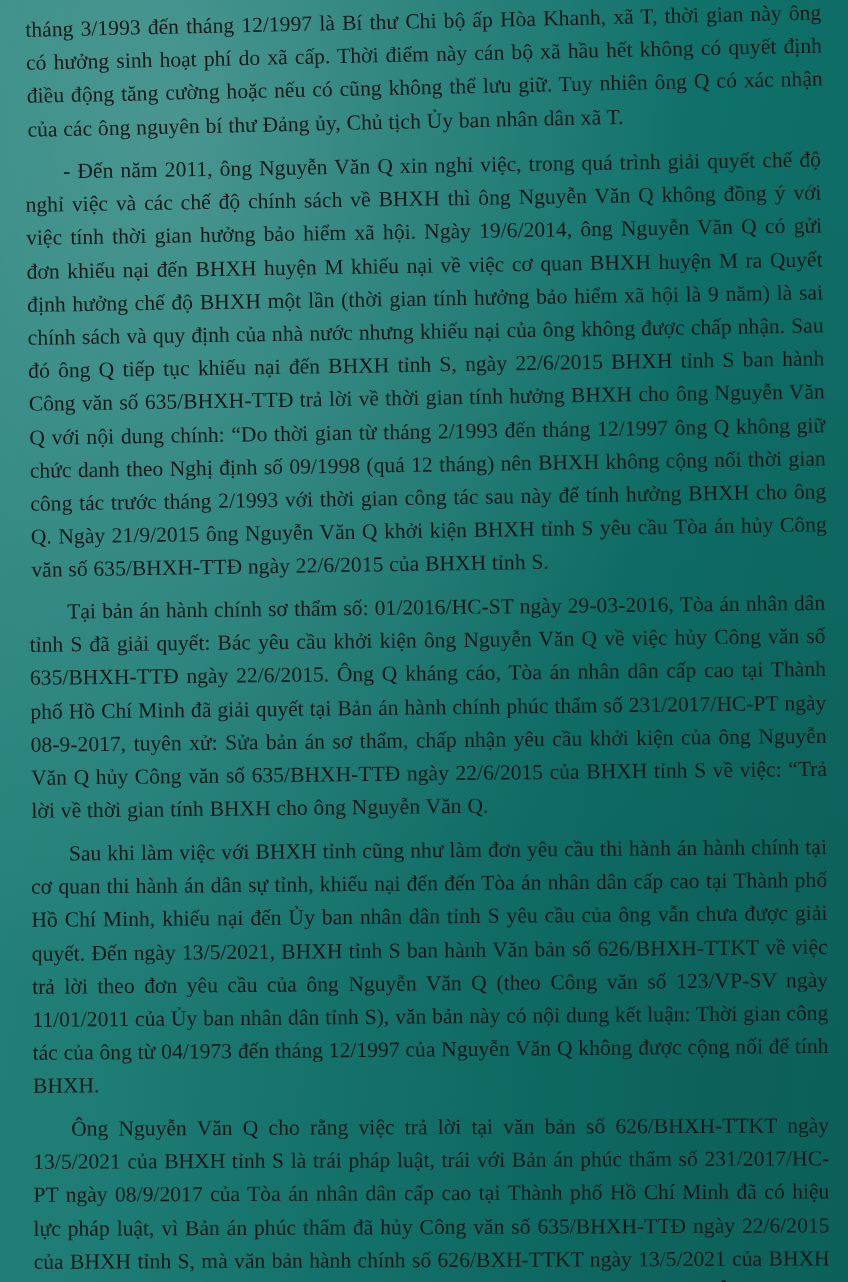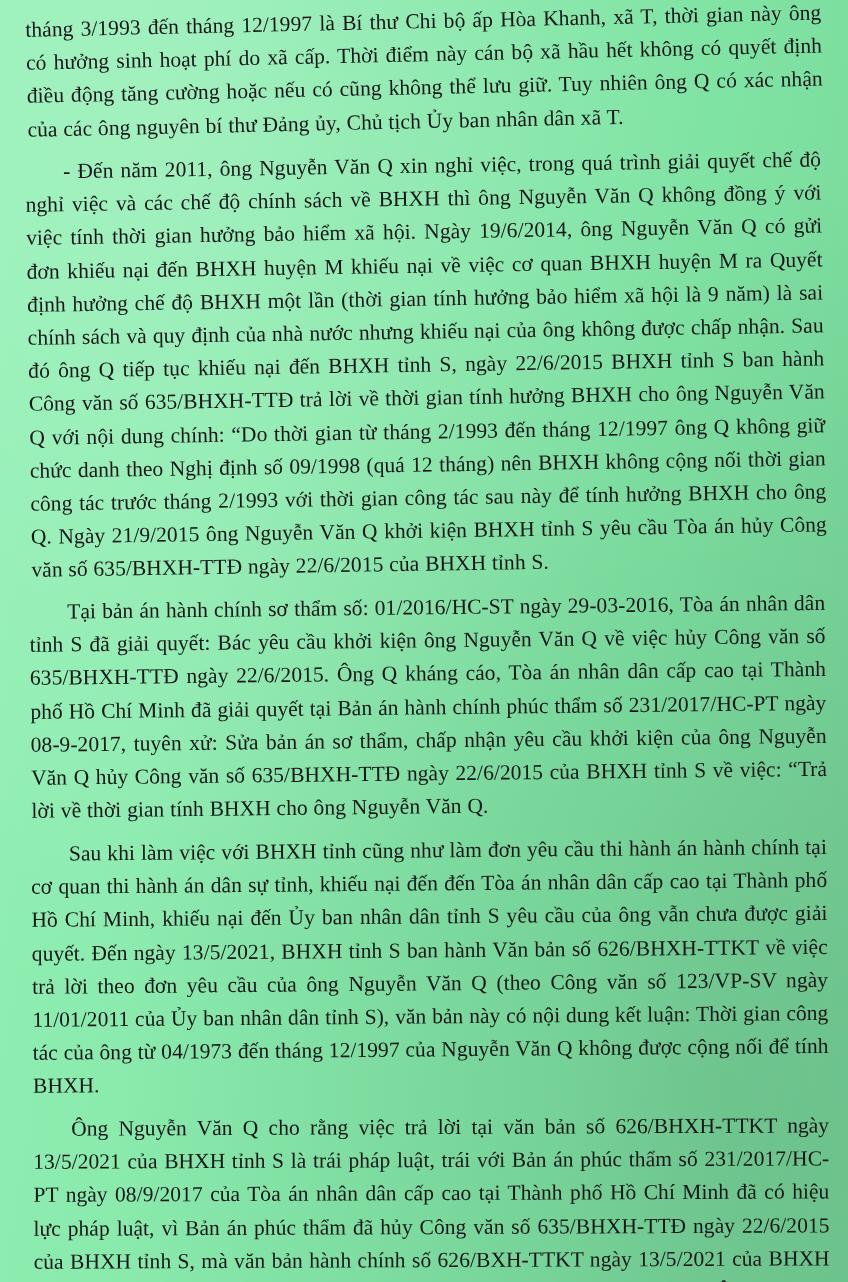--- a/index.html
+++ b/index.html
@@ -4,21 +4,21 @@
 <style>
   html, body {
     margin: 0;
     padding: 0;
     background: #b9b9b4;
   }
   .page {
     position: relative;
     width: 848px;
     height: 1282px;
-    background: #86efac;
+    background: #0f766e;
     overflow: hidden;
     font-family: "Liberation Serif", serif;
   }
   
   .page::before {
     content: "";
     position: absolute;
     inset: 0;
     background:
       radial-gradient(ellipse at 20% 10%, rgba(255,255,255,0.18), rgba(255,255,255,0) 55%),

